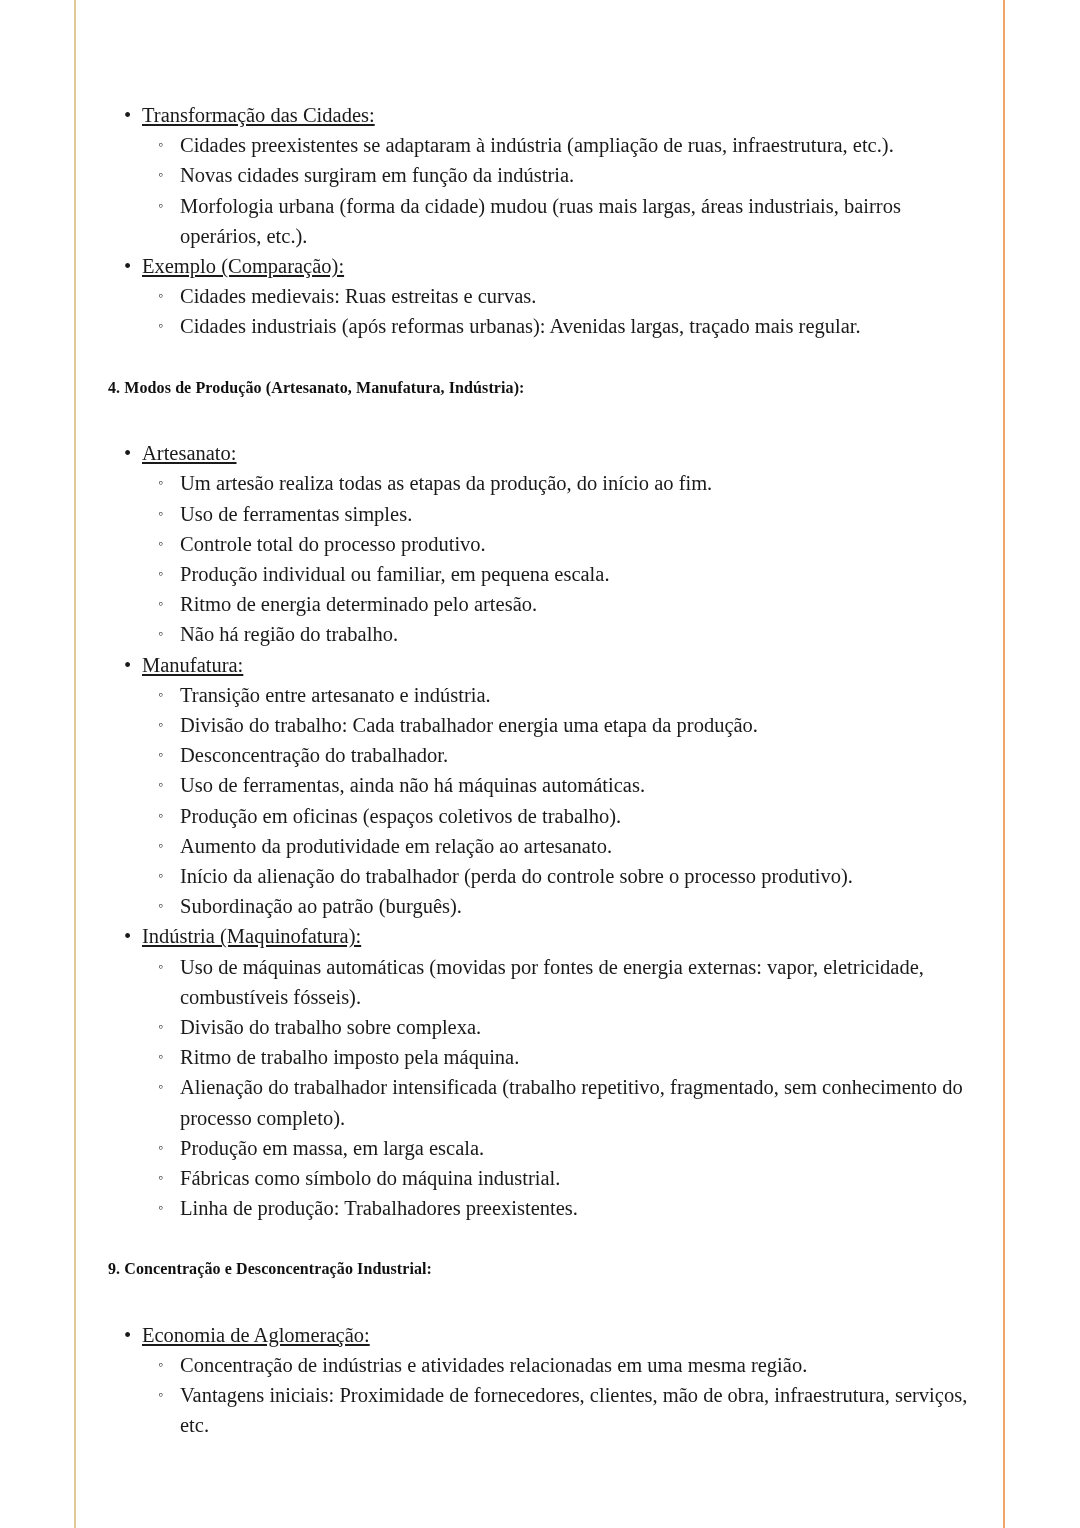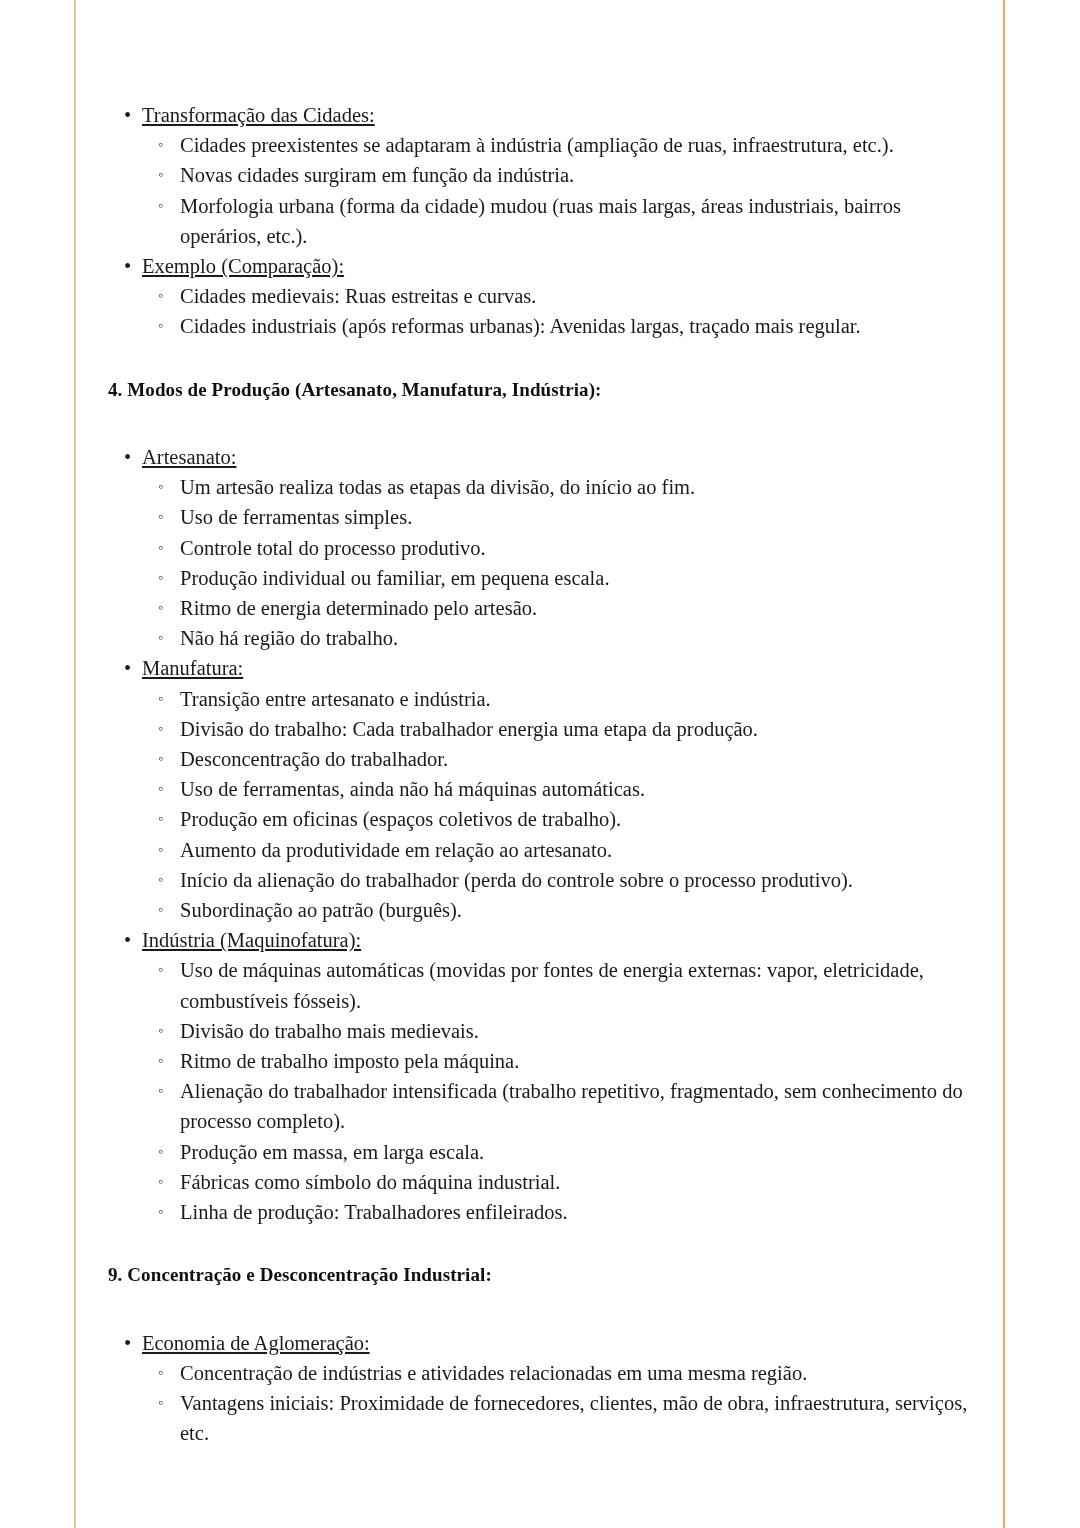--- a/index.html
+++ b/index.html
@@ -36,21 +36,21 @@
     width: 1080px;
     height: 1528px;
     box-sizing: border-box;
     padding: 100px 108px 0 108px;
   }
 
   .block { margin: 0; padding: 0; }
 
   
   .section-heading {
-    font-size: 19px;
+    font-size: 16px;
     font-weight: bold;
     line-height: 1.28;
     letter-spacing: 0.1px;
     margin: 0;
     padding: 0;
     color: #101010;
   }
   .heading-wrap {
     margin-top: 36px;
     margin-bottom: 40px;
@@ -154,21 +154,21 @@
       <div class="heading-wrap block">
         <h2 class="section-heading">4. Modos de Produção (Artesanato, Manufatura, Indústria):</h2>
       </div>
       <ul class="lvl1 block">
         <li class="item1 group">
           <span class="bullet1">•</span>
           <span class="txt1">Artesanato:</span>
           <ul class="lvl2">
             <li class="item2">
               <span class="bullet2">◦</span>
-              <span class="txt2">Um artesão realiza todas as etapas da divisão, do início ao fim.</span>
+              <span class="txt2">Um artesão realiza todas as etapas da produção, do início ao fim.</span>
             </li>
             <li class="item2">
               <span class="bullet2">◦</span>
               <span class="txt2">Uso de ferramentas simples.</span>
             </li>
             <li class="item2">
               <span class="bullet2">◦</span>
               <span class="txt2">Controle total do processo produtivo.</span>
             </li>
             <li class="item2">
@@ -226,41 +226,41 @@
         <li class="item1 group">
           <span class="bullet1">•</span>
           <span class="txt1">Indústria (Maquinofatura):</span>
           <ul class="lvl2">
             <li class="item2">
               <span class="bullet2">◦</span>
               <span class="txt2">Uso de máquinas automáticas (movidas por fontes de energia externas: vapor, eletricidade, combustíveis fósseis).</span>
             </li>
             <li class="item2">
               <span class="bullet2">◦</span>
-              <span class="txt2">Divisão do trabalho mais medievais.</span>
+              <span class="txt2">Divisão do trabalho sobre complexa.</span>
             </li>
             <li class="item2">
               <span class="bullet2">◦</span>
               <span class="txt2">Ritmo de trabalho imposto pela máquina.</span>
             </li>
             <li class="item2">
               <span class="bullet2">◦</span>
               <span class="txt2">Alienação do trabalhador intensificada (trabalho repetitivo, fragmentado, sem conhecimento do processo completo).</span>
             </li>
             <li class="item2">
               <span class="bullet2">◦</span>
               <span class="txt2">Produção em massa, em larga escala.</span>
             </li>
             <li class="item2">
               <span class="bullet2">◦</span>
               <span class="txt2">Fábricas como símbolo do máquina industrial.</span>
             </li>
             <li class="item2">
               <span class="bullet2">◦</span>
-              <span class="txt2">Linha de produção: Trabalhadores enfileirados.</span>
+              <span class="txt2">Linha de produção: Trabalhadores preexistentes.</span>
             </li>
           </ul>
         </li>
       </ul>
       <div class="heading-wrap block">
         <h2 class="section-heading">9. Concentração e Desconcentração Industrial:</h2>
       </div>
       <ul class="lvl1 block">
         <li class="item1 group">
           <span class="bullet1">•</span>

